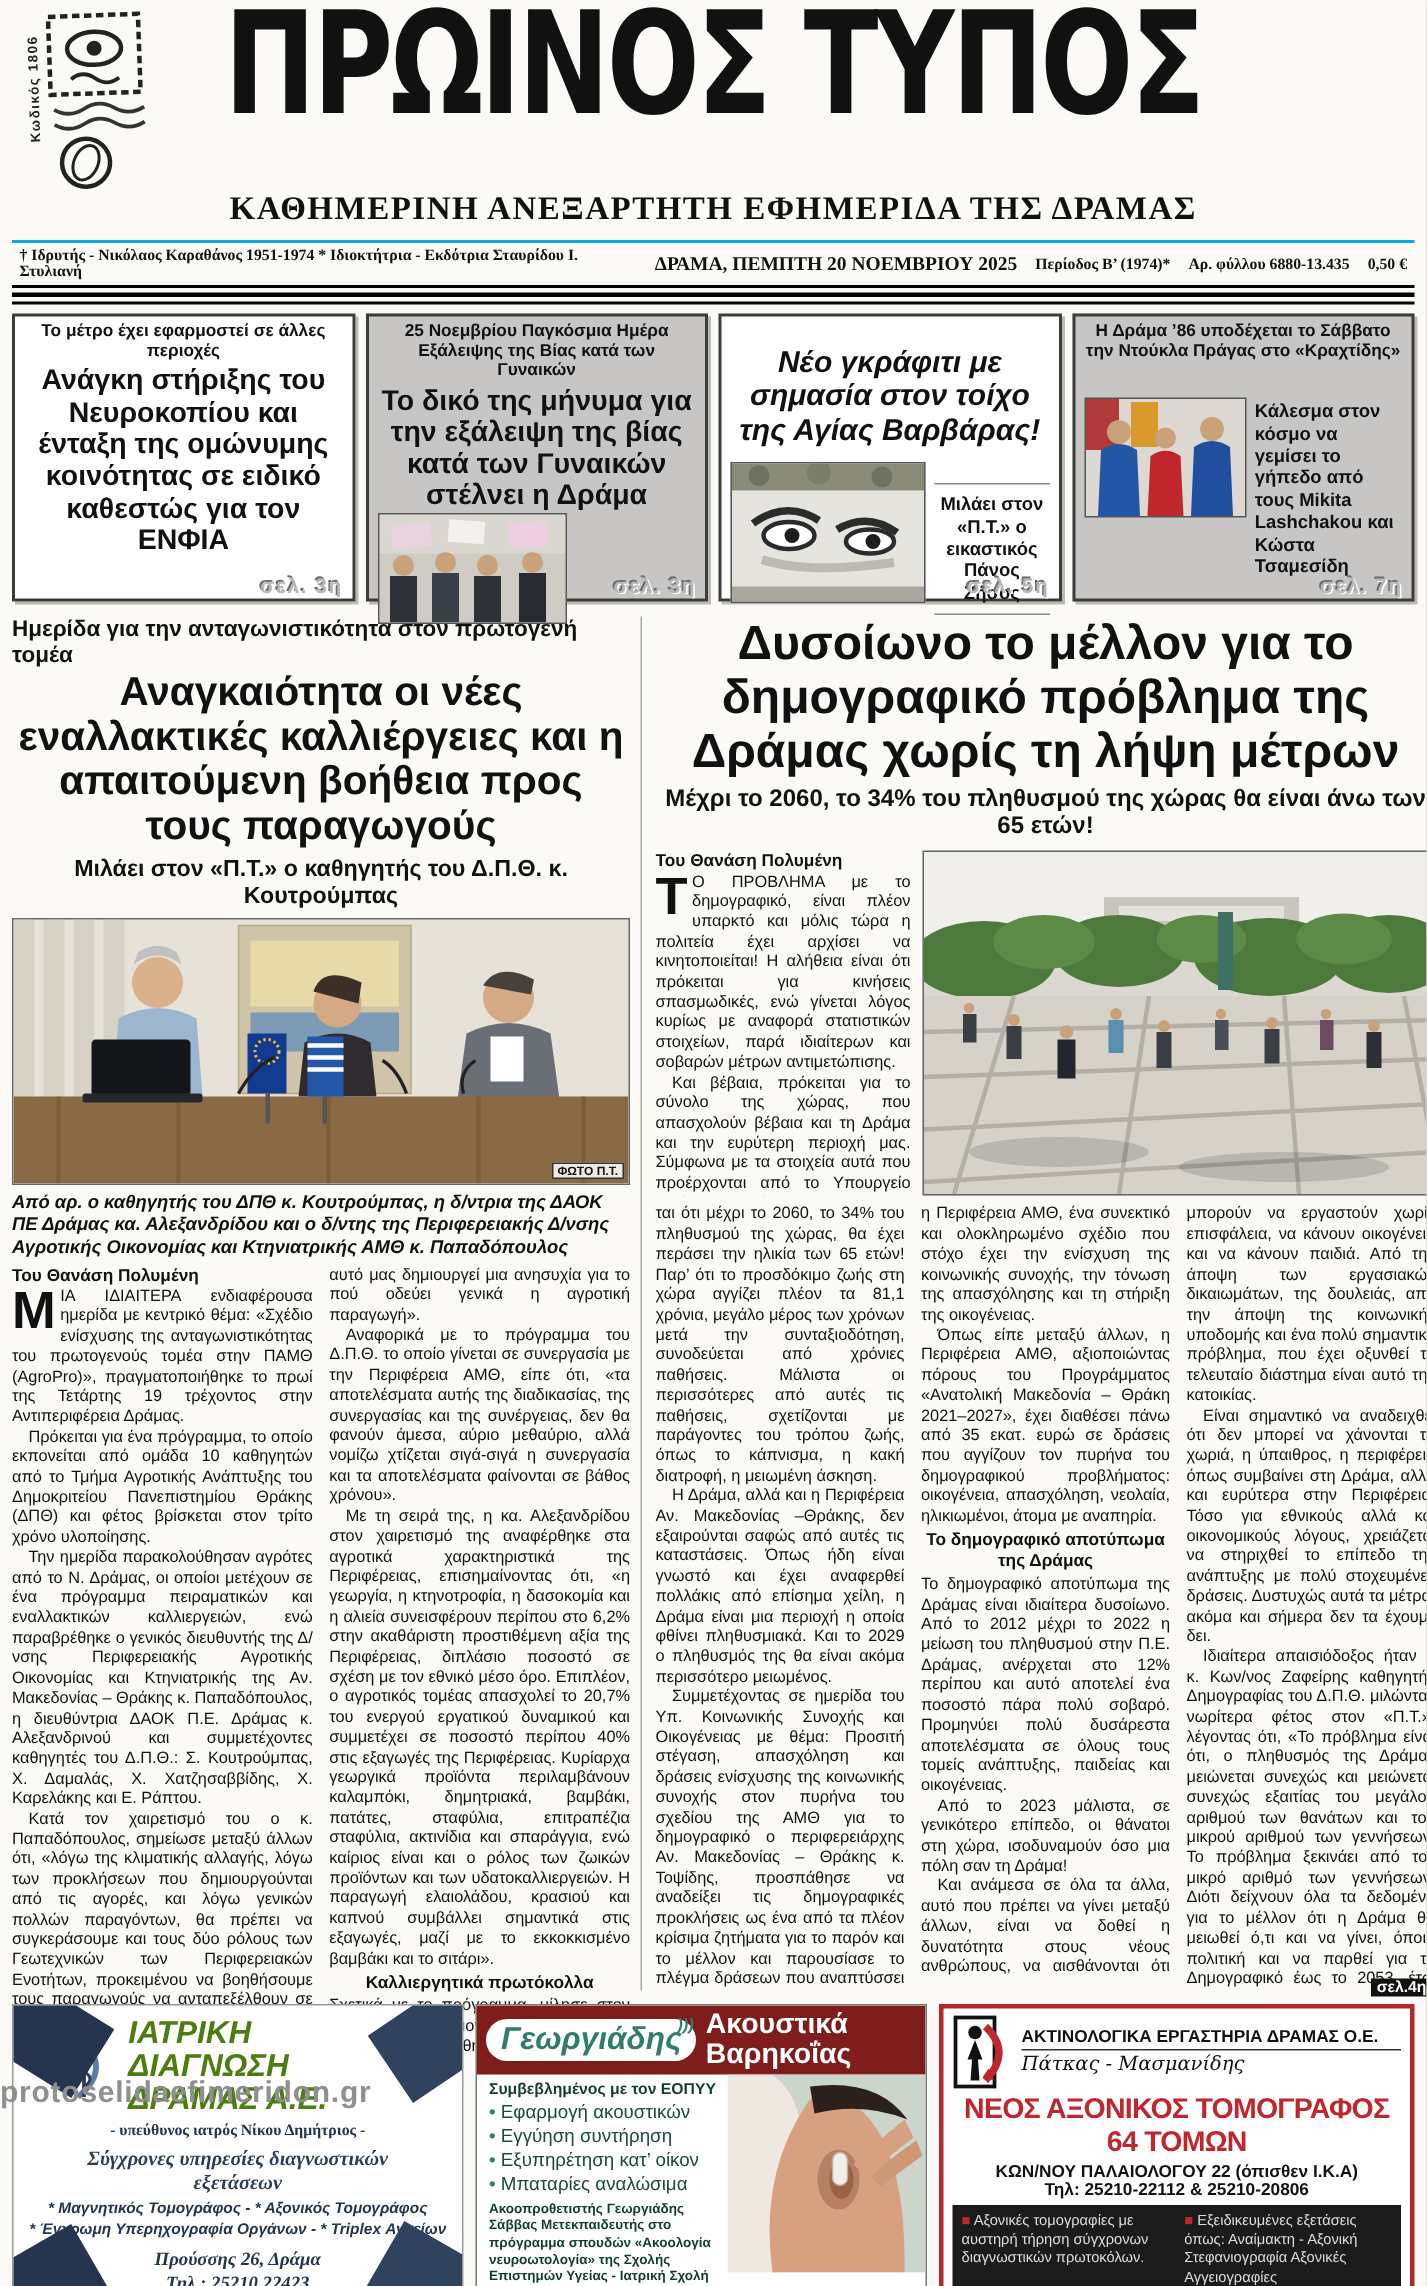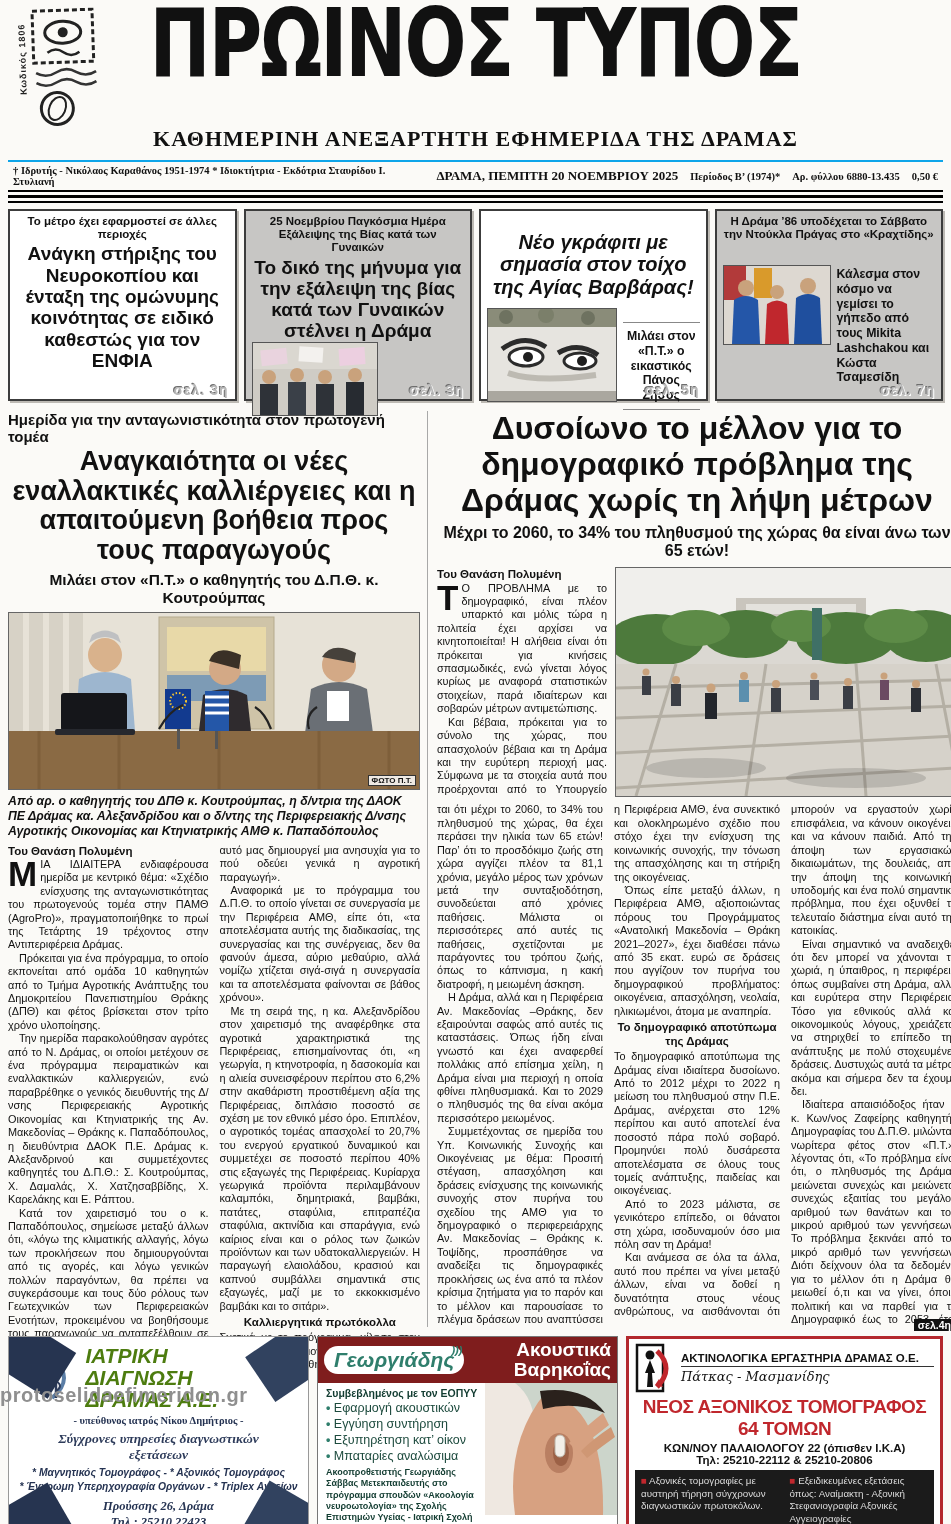--- a/index.html
+++ b/index.html
@@ -93,21 +93,21 @@
   .ad1-doctor { font-weight:bold; font-size:10.5px; margin-top:4px; }
   .ad1-services { font-weight:bold; font-style:italic; font-size:13.5px; color:#2d3b5a; margin-top:5px; line-height:1.2;}
   .ad1-line { font-style:italic; font-weight:bold; font-family:"Liberation Sans", sans-serif; font-size:10.3px; margin-top:3px; }
   .ad1-addr { font-weight:bold; font-style:italic; font-size:12.5px; margin-top:6px; line-height:1.3;}
   
   .ad-hearing { display:flex; flex-direction:column; border:1px solid #777; }
   .ad2-head { background:#7f1d1d; display:flex; align-items:center; gap:6px; padding:4px 6px; height:46px; }
   .ad2-logobox { background:#fff; border-radius:14px; padding:2px 10px; font-weight:bold; font-style:italic;
      font-size:21px; color:#2f7e6c; position:relative; }
   .ad2-waves { color:#2f7e6c; font-size:11px; position:absolute; top:-2px; right:2px; }
-  .ad2-product { color:#fff; font-weight:bold; font-size:19px; line-height:1.05; text-align:right; flex:1; }
+  .ad2-product { color:#fff; font-weight:bold; font-size:19px; line-height:1.05; text-align:left; flex:1; }
   .ad2-body { display:flex; flex:1; }
   .ad2-text { flex:1; padding:4px 2px 2px 8px; text-align:left; }
   .ad2-eopyy { font-weight:bold; font-size:10.5px; color:#123c31; }
   .ad2-bullets p { margin:2px 0 0; font-size:12.5px; color:#1c4a3d; text-indent:0; }
   .ad2-bullets p::before { content:"• "; color:#2f7e6c; font-weight:bold; }
   .ad2-cred { font-weight:bold; font-size:9px; color:#123c31; line-height:1.25; margin-top:4px; }
   .ad2-photo { width:132px; flex:0 0 auto; }
   
   .ad-radiology { border:3px solid #b3282d; text-align:center; padding:4px 6px; }
   .ad3-head { display:flex; align-items:center; gap:8px; }

